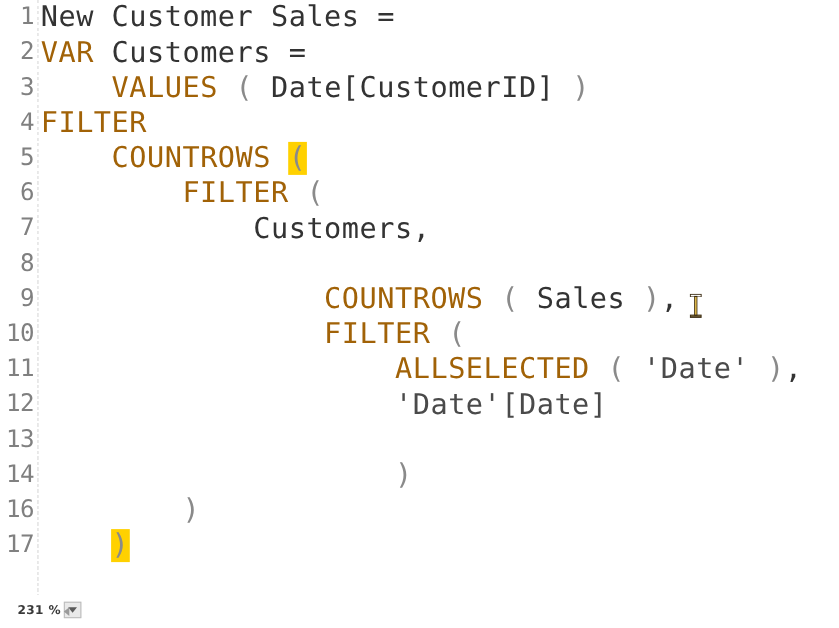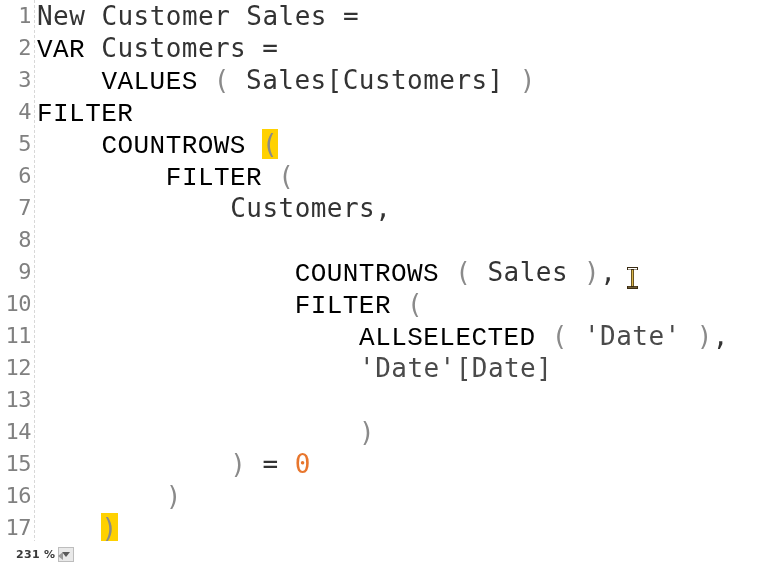--- a/index.html
+++ b/index.html
@@ -61,21 +61,21 @@
     left: 37px;
     top: 0;
     font-family: "DejaVu Sans Mono", monospace;
     font-size: 26px;
     line-height: 32px;
     white-space: pre;
     color: #333333;
     letter-spacing: 0.45px;
   }
 
-  .kw       { color: #000000; font-family: Liberation Mono, monospace; }
+  .kw       { color: #a16207; }
   .ident    { color: #333333; }
   .paren    { color: #8a8a8a; }
   .num      { color: #e8762d; }
   .op       { color: #333333; }
   .str      { color: #4a4a4a; }
   .hl       { background: #ffd100; color: #8a8a8a; }
 
   
   #mouse-cursor {
     position: absolute;
@@ -136,33 +136,32 @@
   }
 </style>
 </head>
 <body>
 
 <div id="editor">
   <div id="gutter-rule"></div>
   <div id="code-lines">
       <div class="code-line"><div class="lineno">1</div><div class="linetext"><span class="ident">New Customer Sales =</span></div></div>
       <div class="code-line"><div class="lineno">2</div><div class="linetext"><span class="kw">VAR</span><span class="ident"> Customers =</span></div></div>
-      <div class="code-line"><div class="lineno">3</div><div class="linetext"><span class="ident">    </span><span class="kw">VALUES</span><span class="ident"> </span><span class="paren">(</span><span class="ident"> Sales[Customers] </span><span class="paren">)</span></div></div>
+      <div class="code-line"><div class="lineno">3</div><div class="linetext"><span class="ident">    </span><span class="kw">VALUES</span><span class="ident"> </span><span class="paren">(</span><span class="ident"> Date[CustomerID] </span><span class="paren">)</span></div></div>
       <div class="code-line"><div class="lineno">4</div><div class="linetext"><span class="kw">FILTER</span></div></div>
       <div class="code-line"><div class="lineno">5</div><div class="linetext"><span class="ident">    </span><span class="kw">COUNTROWS</span><span class="ident"> </span><span class="hl">(</span></div></div>
       <div class="code-line"><div class="lineno">6</div><div class="linetext"><span class="ident">        </span><span class="kw">FILTER</span><span class="ident"> </span><span class="paren">(</span></div></div>
       <div class="code-line"><div class="lineno">7</div><div class="linetext"><span class="ident">            Customers,</span></div></div>
       <div class="code-line"><div class="lineno">8</div></div>
       <div class="code-line"><div class="lineno">9</div><div class="linetext"><span class="ident">                </span><span class="kw">COUNTROWS</span><span class="ident"> </span><span class="paren">(</span><span class="ident"> Sales </span><span class="paren">)</span><span class="ident">,</span></div></div>
       <div class="code-line"><div class="lineno">10</div><div class="linetext"><span class="ident">                </span><span class="kw">FILTER</span><span class="ident"> </span><span class="paren">(</span></div></div>
       <div class="code-line"><div class="lineno">11</div><div class="linetext"><span class="ident">                    </span><span class="kw">ALLSELECTED</span><span class="ident"> </span><span class="paren">(</span><span class="str"> 'Date' </span><span class="paren">)</span><span class="ident">,</span></div></div>
       <div class="code-line"><div class="lineno">12</div><div class="linetext"><span class="ident">                    </span><span class="str">'Date'[Date]</span></div></div>
       <div class="code-line"><div class="lineno">13</div></div>
       <div class="code-line"><div class="lineno">14</div><div class="linetext"><span class="ident">                    </span><span class="paren">)</span></div></div>
-      <div class="code-line"><div class="lineno">15</div><div class="linetext"><span class="ident">            </span><span class="paren">)</span><span class="op"> = </span><span class="num">0</span></div></div>
       <div class="code-line"><div class="lineno">16</div><div class="linetext"><span class="ident">        </span><span class="paren">)</span></div></div>
       <div class="code-line"><div class="lineno">17</div><div class="linetext"><span class="ident">    </span><span class="hl">)</span></div></div>
     </div>
 
   <div id="mouse-cursor" style="left: 627px; top: 267px;">
     <svg width="11" height="22" viewBox="0 0 11 22">
       <rect x="0" y="0" width="11" height="3" fill="#3a2b12"></rect>
       <rect x="1" y="1" width="9" height="1.5" fill="#ffffff"></rect>
       <rect x="0" y="19" width="11" height="3" fill="#3a2b12"></rect>
       <rect x="1" y="19.5" width="9" height="1.5" fill="#6b5a33"></rect>

